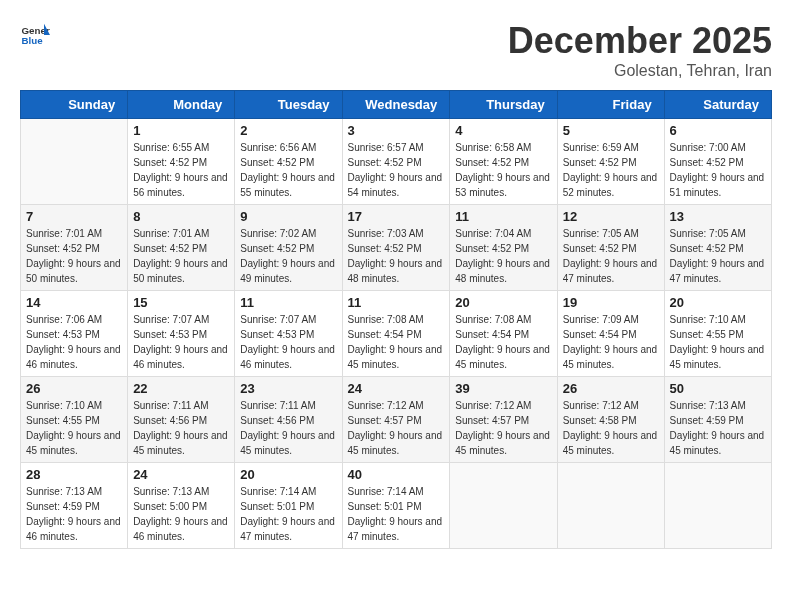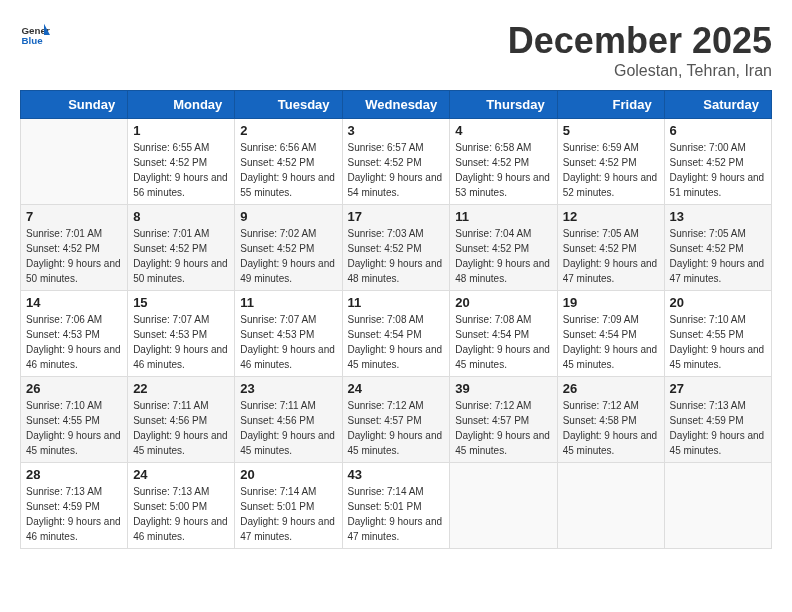--- a/index.html
+++ b/index.html
@@ -219,39 +219,39 @@
         </td>
         <td>
           <span class="day-number">39</span>
           <div class="day-info">Sunrise: 7:12 AM<br>Sunset: 4:57 PM<br>Daylight: 9 hours and 45 minutes.</div>
         </td>
         <td>
           <span class="day-number">26</span>
           <div class="day-info">Sunrise: 7:12 AM<br>Sunset: 4:58 PM<br>Daylight: 9 hours and 45 minutes.</div>
         </td>
         <td>
-          <span class="day-number">27</span>
+          <span class="day-number">50</span>
           <div class="day-info">Sunrise: 7:13 AM<br>Sunset: 4:59 PM<br>Daylight: 9 hours and 45 minutes.</div>
         </td>
       </tr>
       <tr>
         <td>
           <span class="day-number">28</span>
           <div class="day-info">Sunrise: 7:13 AM<br>Sunset: 4:59 PM<br>Daylight: 9 hours and 46 minutes.</div>
         </td>
         <td>
           <span class="day-number">24</span>
           <div class="day-info">Sunrise: 7:13 AM<br>Sunset: 5:00 PM<br>Daylight: 9 hours and 46 minutes.</div>
         </td>
         <td>
           <span class="day-number">20</span>
           <div class="day-info">Sunrise: 7:14 AM<br>Sunset: 5:01 PM<br>Daylight: 9 hours and 47 minutes.</div>
         </td>
         <td>
-          <span class="day-number">43</span>
+          <span class="day-number">40</span>
           <div class="day-info">Sunrise: 7:14 AM<br>Sunset: 5:01 PM<br>Daylight: 9 hours and 47 minutes.</div>
         </td>
         <td class="empty"></td>
         <td class="empty"></td>
         <td class="empty"></td>
       </tr>
     </tbody>
 </table>
 
 </body></html>

